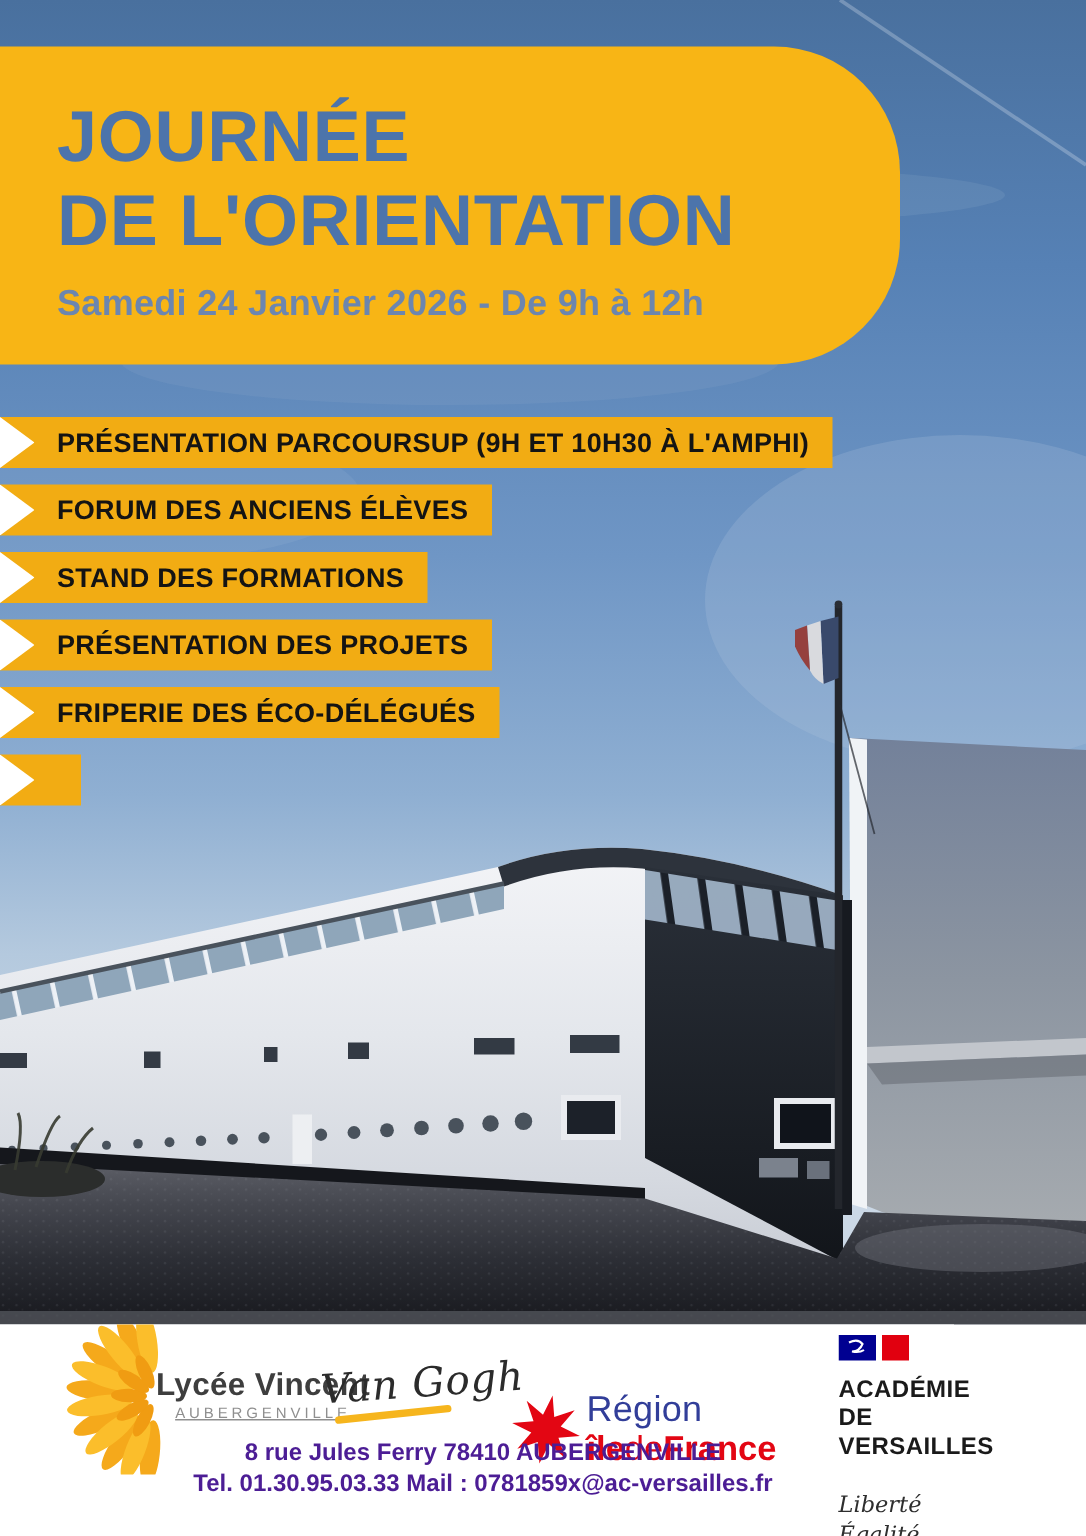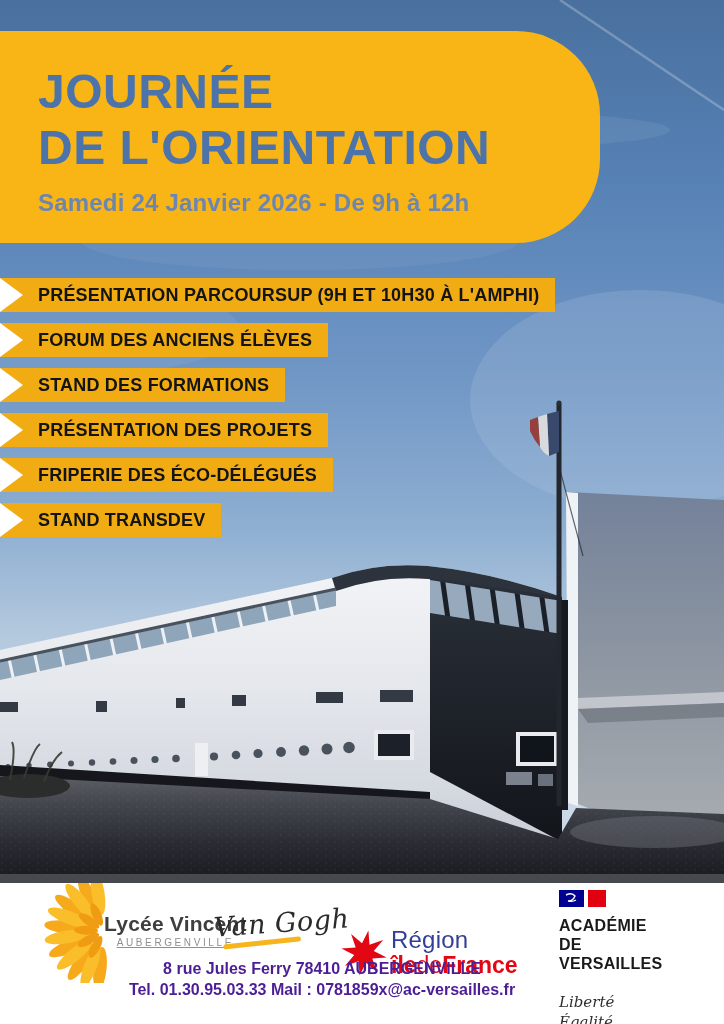--- a/index.html
+++ b/index.html
@@ -221,21 +221,20 @@
     <li class="event">
       <span class="chev"></span>
       <span>PRÉSENTATION DES PROJETS</span>
       </li>
     <li class="event">
       <span class="chev"></span>
       <span>FRIPERIE DES ÉCO-DÉLÉGUÉS</span>
       </li>
     <li class="event">
       <span class="chev"></span>
-      <span>STAND TRANSDEV</span>
       </li>
   </ul>
 
   <div class="footer">
 
     <svg class="sunflower" width="74" height="100" viewBox="0 0 74 100">
       <g transform="translate(70,48)">
         <g fill="#F5A91B">
           <ellipse cx="38" cy="0" rx="22" ry="6.5" transform="rotate(96)"></ellipse>
           <ellipse cx="38" cy="0" rx="22" ry="6.5" transform="rotate(126)"></ellipse>

